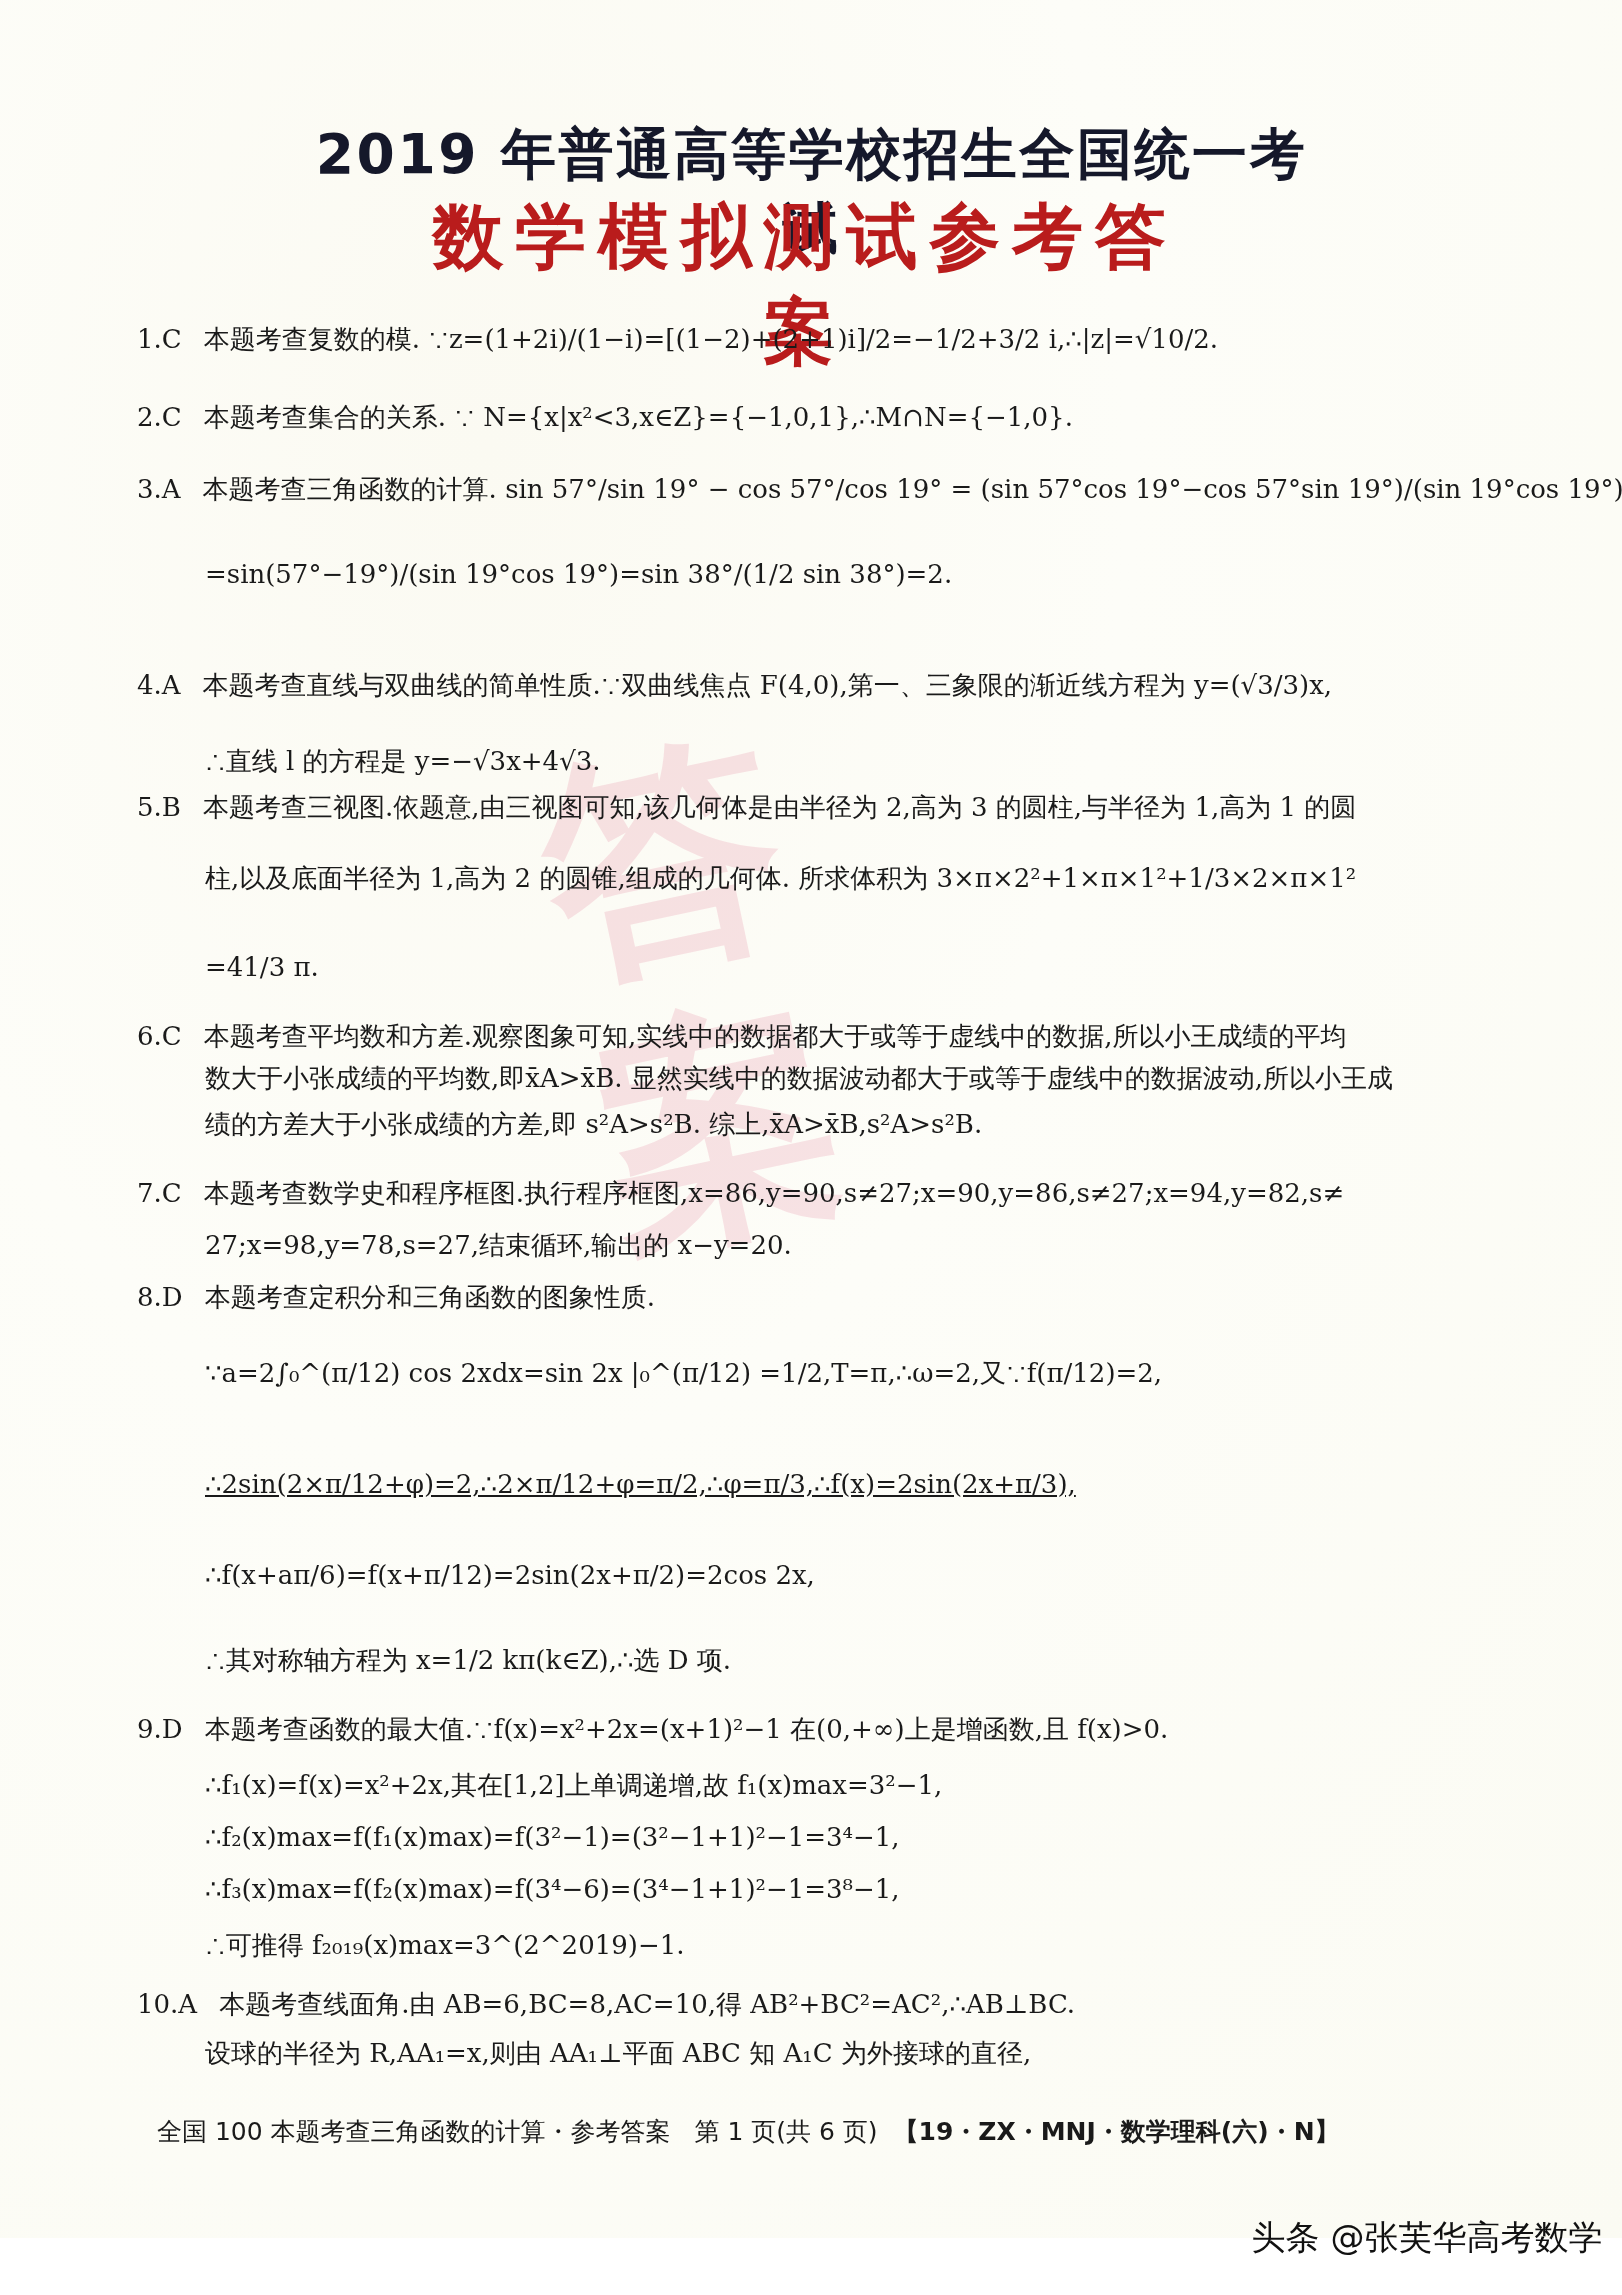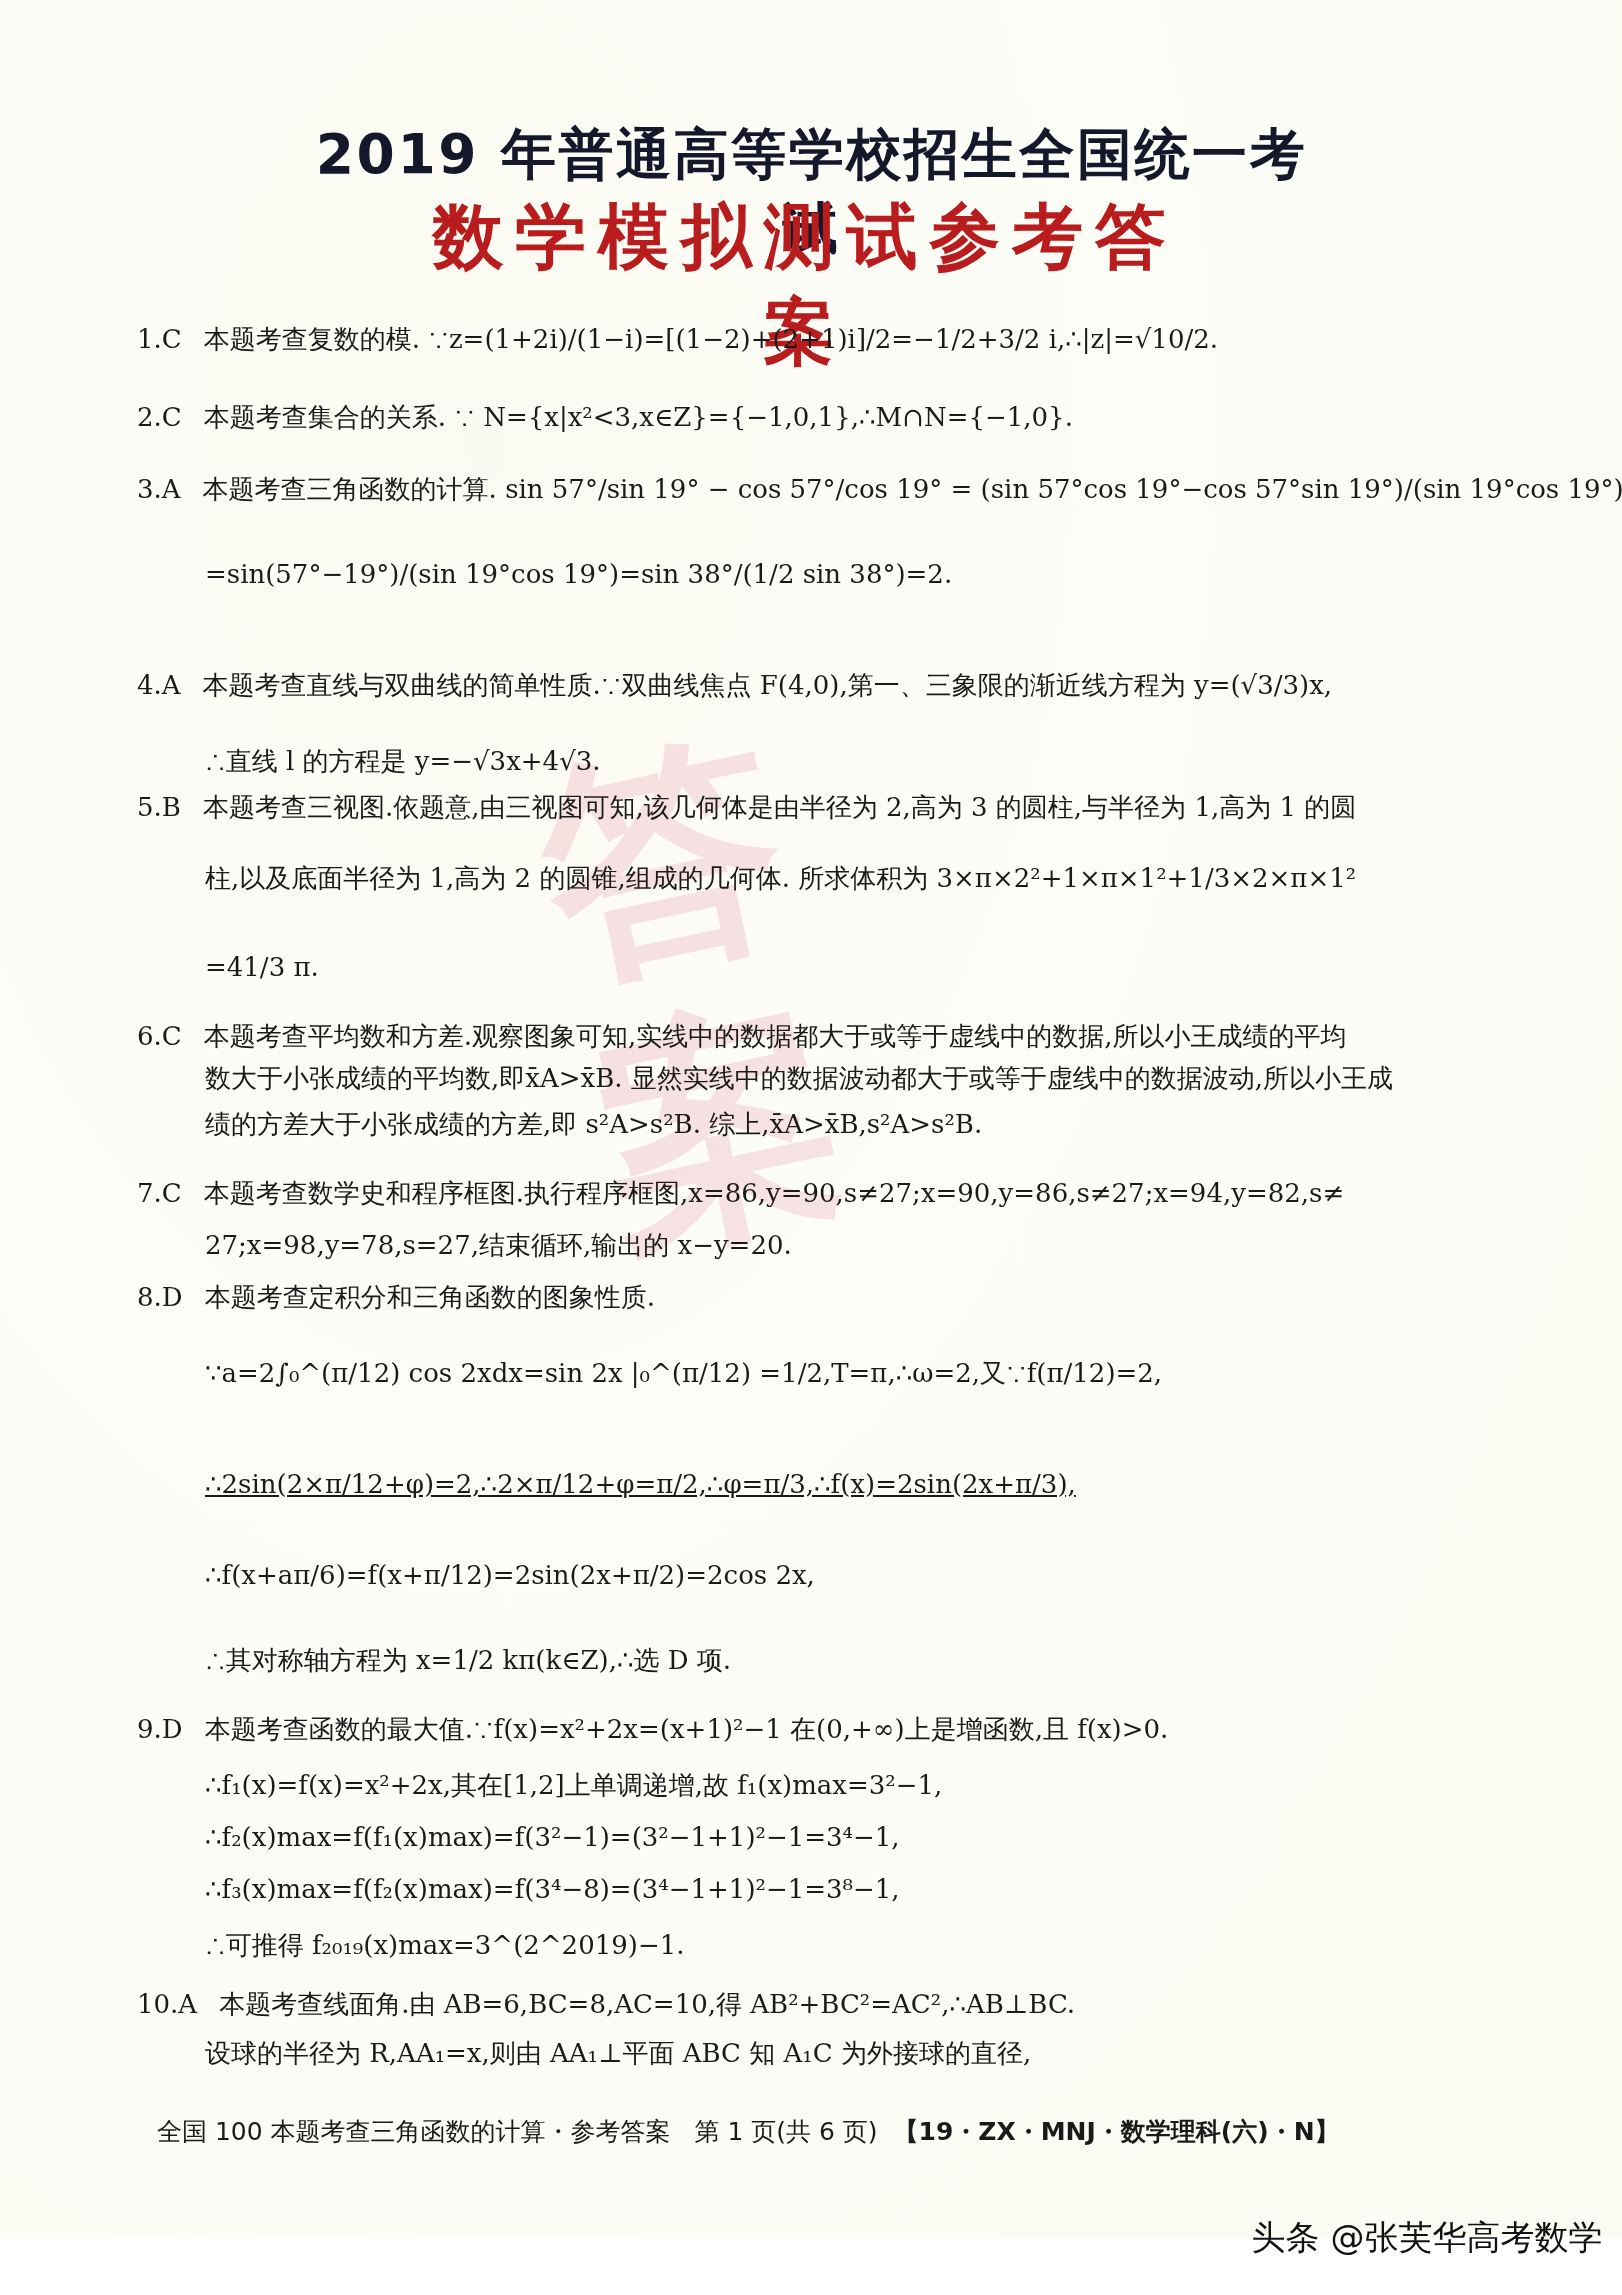--- a/index.html
+++ b/index.html
@@ -101,21 +101,21 @@
 <div class="line indent" style="top:1355px;">∵a=2∫₀^(π/12) cos 2xdx=sin 2x |₀^(π/12) =1/2,T=π,∴ω=2,又∵f(π/12)=2,</div>
 <div class="line indent" style="top:1466px;text-decoration:underline;">∴2sin(2×π/12+φ)=2,∴2×π/12+φ=π/2,∴φ=π/3,∴f(x)=2sin(2x+π/3),</div>
 <div class="line indent" style="top:1557px;">∴f(x+aπ/6)=f(x+π/12)=2sin(2x+π/2)=2cos 2x,</div>
 <div class="line indent" style="top:1642px;">∴其对称轴方程为 x=1/2 kπ(k∈Z),∴选 D 项.</div>
 
 <div class="line" style="top:1711px;">
   <span class="num">9.D</span><span>本题考查函数的最大值.</span><span>∵f(x)=x²+2x=(x+1)²−1 在(0,+∞)上是增函数,且 f(x)&gt;0.</span>
 </div>
 <div class="line indent" style="top:1767px;">∴f₁(x)=f(x)=x²+2x,其在[1,2]上单调递增,故 f₁(x)max=3²−1,</div>
 <div class="line indent" style="top:1819px;">∴f₂(x)max=f(f₁(x)max)=f(3²−1)=(3²−1+1)²−1=3⁴−1,</div>
-<div class="line indent" style="top:1871px;">∴f₃(x)max=f(f₂(x)max)=f(3⁴−8)=(3⁴−1+1)²−1=3⁸−1,</div>
+<div class="line indent" style="top:1871px;">∴f₃(x)max=f(f₂(x)max)=f(3⁴−6)=(3⁴−1+1)²−1=3⁸−1,</div>
 <div class="line indent" style="top:1927px;">∴可推得 f₂₀₁₉(x)max=3^(2^2019)−1.</div>
 
 <div class="line" style="top:1986px;">
   <span class="num">10.A</span><span>本题考查线面角.</span><span>由 AB=6,BC=8,AC=10,得 AB²+BC²=AC²,∴AB⊥BC.</span>
 </div>
 <div class="line indent" style="top:2035px;text-align:right;">设球的半径为 R,AA₁=x,则由 AA₁⊥平面 ABC 知 A₁C 为外接球的直径,</div>
 
 <div class="footer">
   <span>全国 100 本题考查三角函数的计算・参考答案</span>&nbsp;&nbsp;
   <span>第 1 页(共 6 页)</span>&nbsp;

